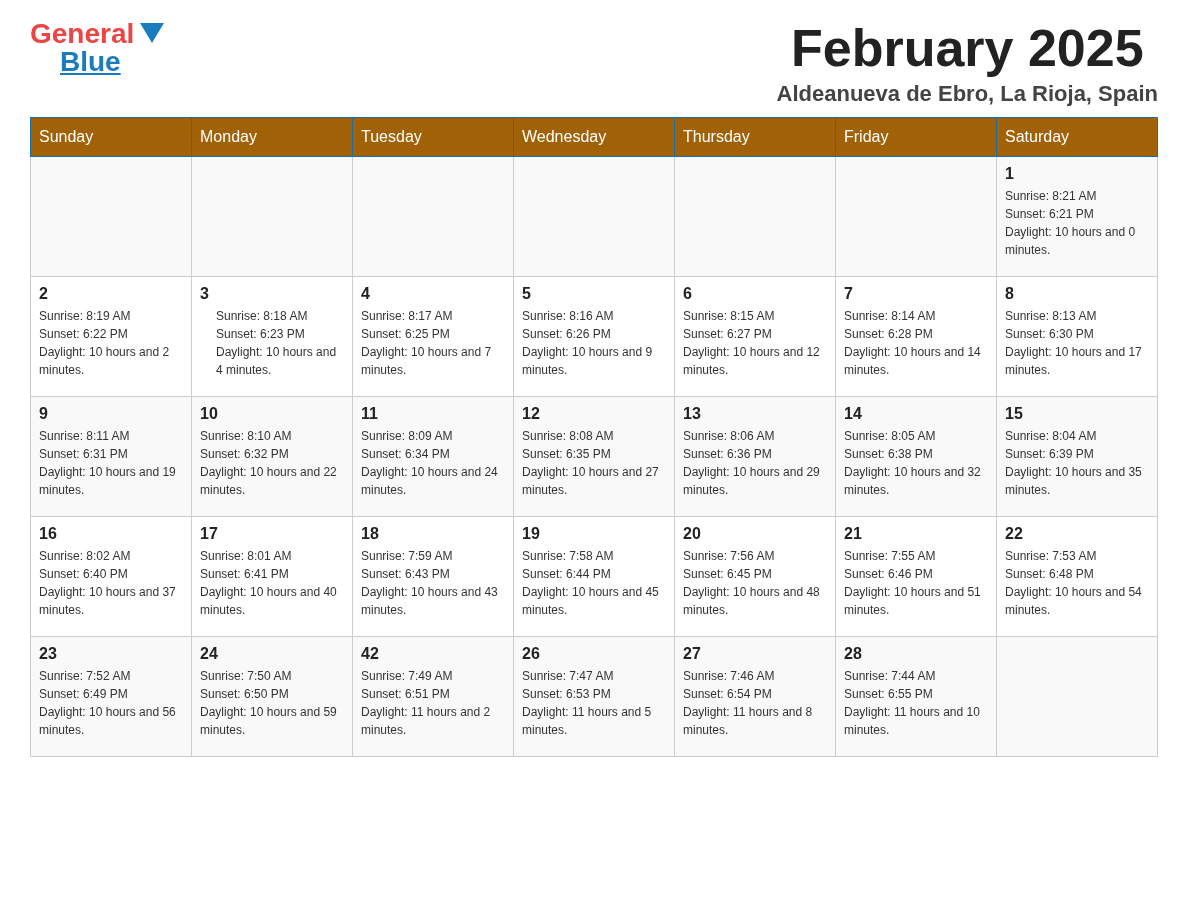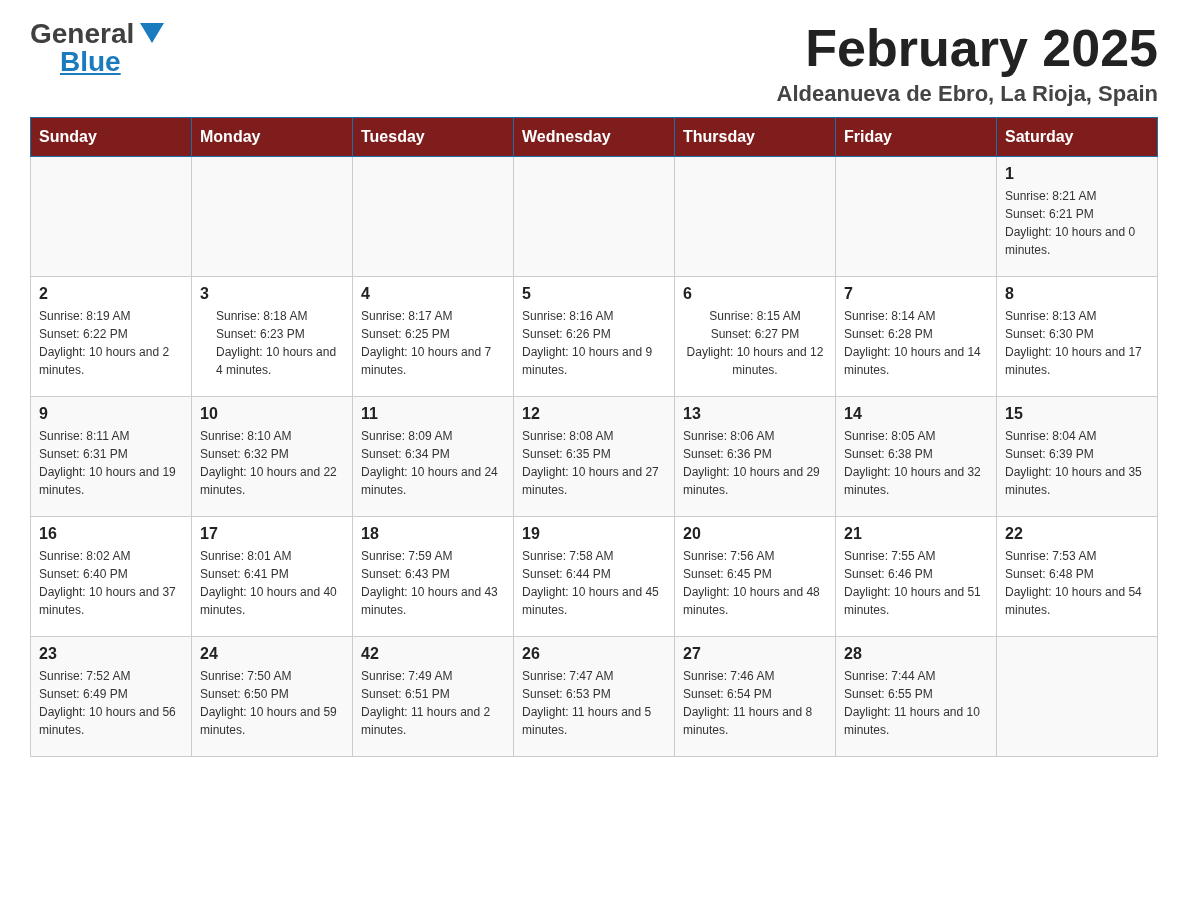--- a/index.html
+++ b/index.html
@@ -17,21 +17,21 @@
       margin-bottom: 10px;
     }
     .logo {
       display: flex;
       flex-direction: column;
       align-items: flex-start;
     }
     .logo-general {
       font-size: 28px;
       font-weight: bold;
-      color: #404040;
+      color: #ef4444;
       line-height: 1;
     }
     .logo-blue {
       font-size: 28px;
       font-weight: bold;
       color: #1a7bbf;
       line-height: 1;
       margin-left: 30px;
       text-decoration: underline;
     }
@@ -43,44 +43,44 @@
     .logo-triangle {
       width: 0;
       height: 0;
       border-left: 12px solid transparent;
       border-right: 12px solid transparent;
       border-top: 20px solid #1a7bbf;
       margin-left: 4px;
       margin-bottom: 2px;
     }
     .title-section {
-      text-align: right;
+      text-align: center;
     }
     .month-title {
       font-size: 52px;
       font-weight: bold;
       color: #222;
       line-height: 1.1;
     }
     .location {
       font-size: 22px;
       color: #444;
       margin-top: 4px;
       font-weight: bold;
     }
     table {
       width: 100%;
       border-collapse: collapse;
       margin-top: 10px;
     }
     thead tr th {
-      background-color: #7f1d1d;
+      background-color: #a16207;
       color: #fff;
       font-size: 16px;
-      font-weight: bold;
+      font-weight: normal;
       padding: 10px 8px;
       text-align: left;
       border: 1px solid #1a6fa8;
     }
     tbody tr td {
       border: 1px solid #ccc;
       vertical-align: top;
       padding: 8px;
       width: 14.28%;
       height: 120px;
@@ -174,21 +174,21 @@
 Daylight: 10 hours and 7 minutes.</div>
         </td>
         <td>
           <span class="day-number">5</span>
           <div class="day-info" style="white-space: pre-line;">Sunrise: 8:16 AM
 Sunset: 6:26 PM
 Daylight: 10 hours and 9 minutes.</div>
         </td>
         <td>
           <span class="day-number">6</span>
-          <div class="day-info" style="white-space: pre-line; text-align: center;">Sunrise: 8:15 AM
+          <div class="day-info" style="white-space: pre-line;">Sunrise: 8:15 AM
 Sunset: 6:27 PM
 Daylight: 10 hours and 12 minutes.</div>
         </td>
         <td>
           <span class="day-number">7</span>
           <div class="day-info" style="white-space: pre-line;">Sunrise: 8:14 AM
 Sunset: 6:28 PM
 Daylight: 10 hours and 14 minutes.</div>
         </td>
         <td>

